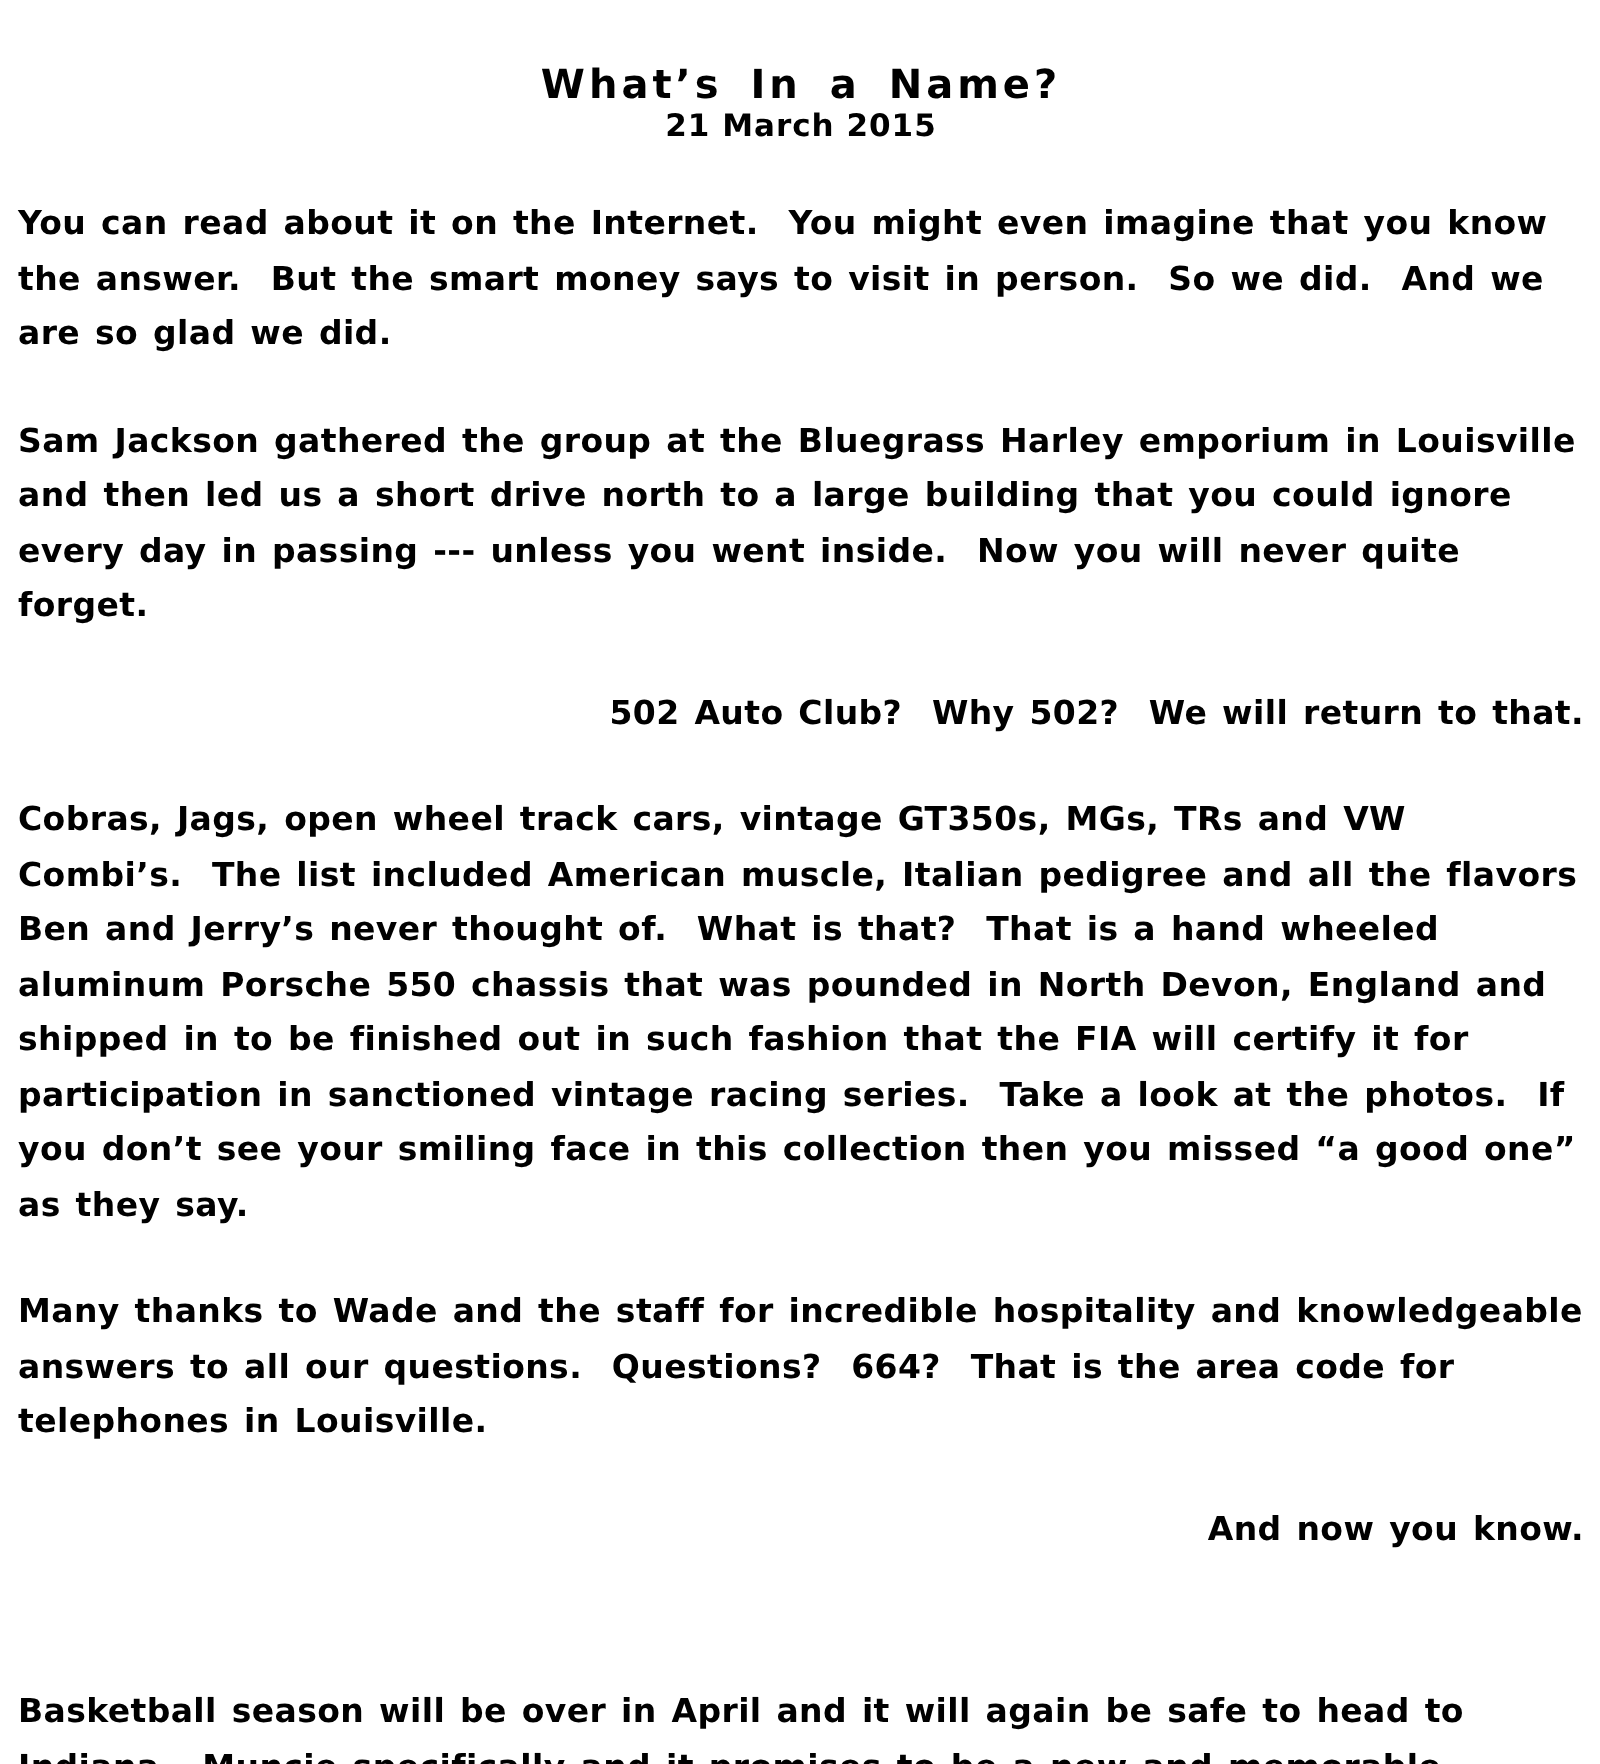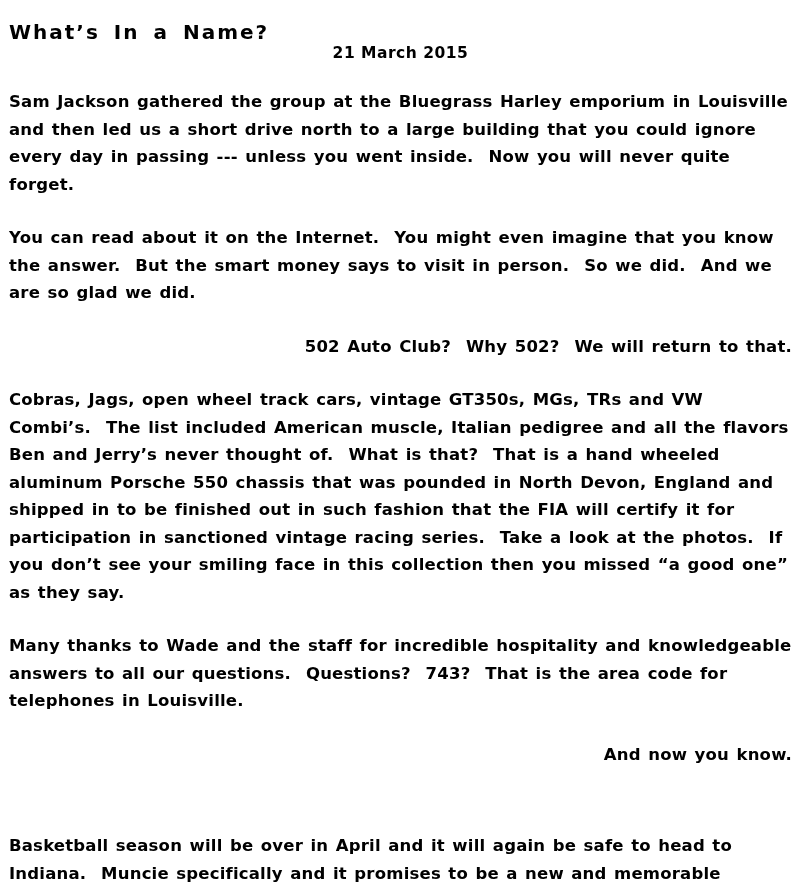--- a/index.html
+++ b/index.html
@@ -18,24 +18,24 @@
   .page {
     box-sizing: border-box;
     width: 800px;
     height: 882px;
     padding: 18px 8px 0 9px;
     background: #ffffff;
   }
   .title {
     font-size: 20px;
     line-height: 24px;
-    text-align: left;
+    text-align: center;
     letter-spacing: 2px;
     word-spacing: 5px;
-    margin: 2px 0 0 0;
+    margin: 12px 0 0 0;
   }
   .date {
     font-size: 15.5px;
     text-align: center;
     letter-spacing: 0.5px;
   }
   .para {
     font-size: 16.5px;
     line-height: 27.5px;
     letter-spacing: 0.2px;
@@ -51,26 +51,26 @@
   }
 </style>
 </head>
 <body>
 
 <div class="page">
   <h1 class="title">What’s In a Name?</h1>
 
   <div class="date">21 March 2015</div>
 
+  <p class="para">You can read about it on the Internet.  You might even imagine that you know the answer.  But the smart money says to visit in person.  So we did.  And we are so glad we did.</p>
+
   <p class="para">Sam Jackson gathered the group at the Bluegrass Harley emporium in Louisville and then led us a short drive north to a large building that you could ignore every day in passing --- unless you went inside.  Now you will never quite forget.</p>
-
-  <p class="para">You can read about it on the Internet.  You might even imagine that you know the answer.  But the smart money says to visit in person.  So we did.  And we are so glad we did.</p>
 
   <p class="para centered">502 Auto Club?  Why 502?  We will return to that.</p>
 
   <p class="para">Cobras, Jags, open wheel track cars, vintage GT350s, MGs, TRs and VW Combi’s.  The list included American muscle, Italian pedigree and all the flavors Ben and Jerry’s never thought of.  What is that?  That is a hand wheeled aluminum Porsche 550 chassis that was pounded in North Devon, England and shipped in to be finished out in such fashion that the FIA will certify it for participation in sanctioned vintage racing series.  Take a look at the photos.  If you don’t see your smiling face in this collection then you missed “a good one” as they say.</p>
 
-  <p class="para">Many thanks to Wade and the staff for incredible hospitality and knowledgeable answers to all our questions.  Questions?  743?  That is the area code for telephones in Louisville.</p>
+  <p class="para">Many thanks to Wade and the staff for incredible hospitality and knowledgeable answers to all our questions.  Questions?  664?  That is the area code for telephones in Louisville.</p>
 
   <p class="para centered">And now you know.</p>
 
   <p class="para gap-before">Basketball season will be over in April and it will again be safe to head to Indiana.  Muncie specifically and it promises to be a new and memorable adventure.  Details to follow.</p>
 </div>
 
 </body></html>

